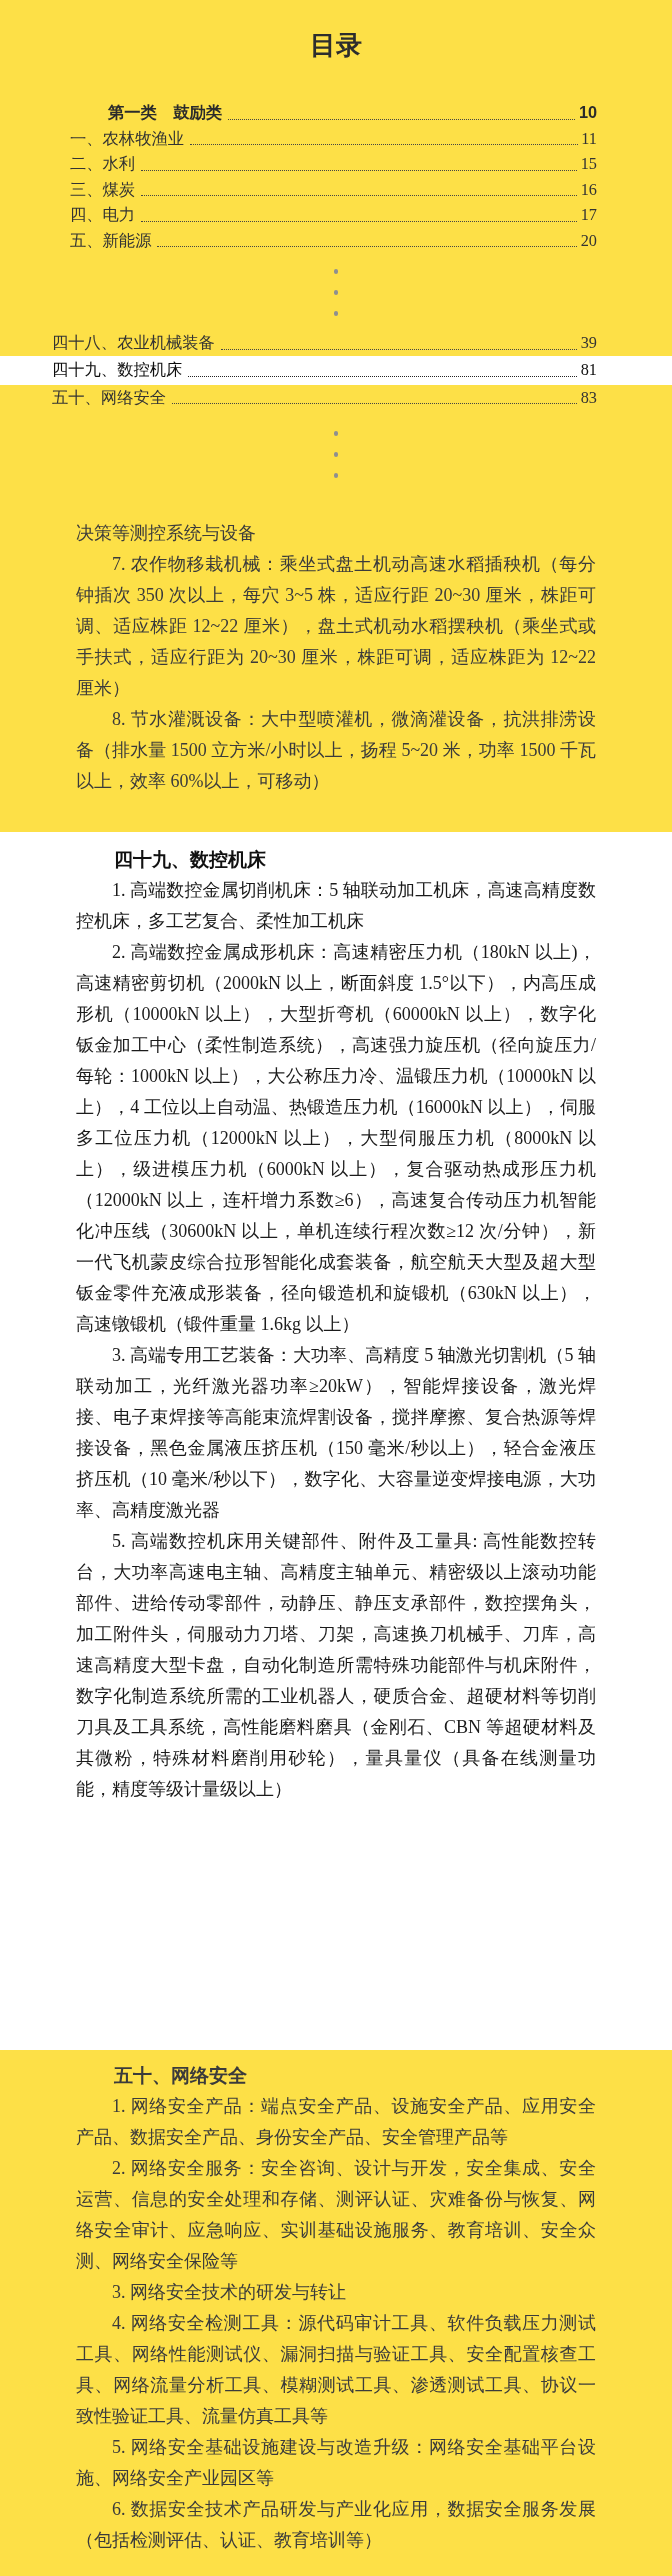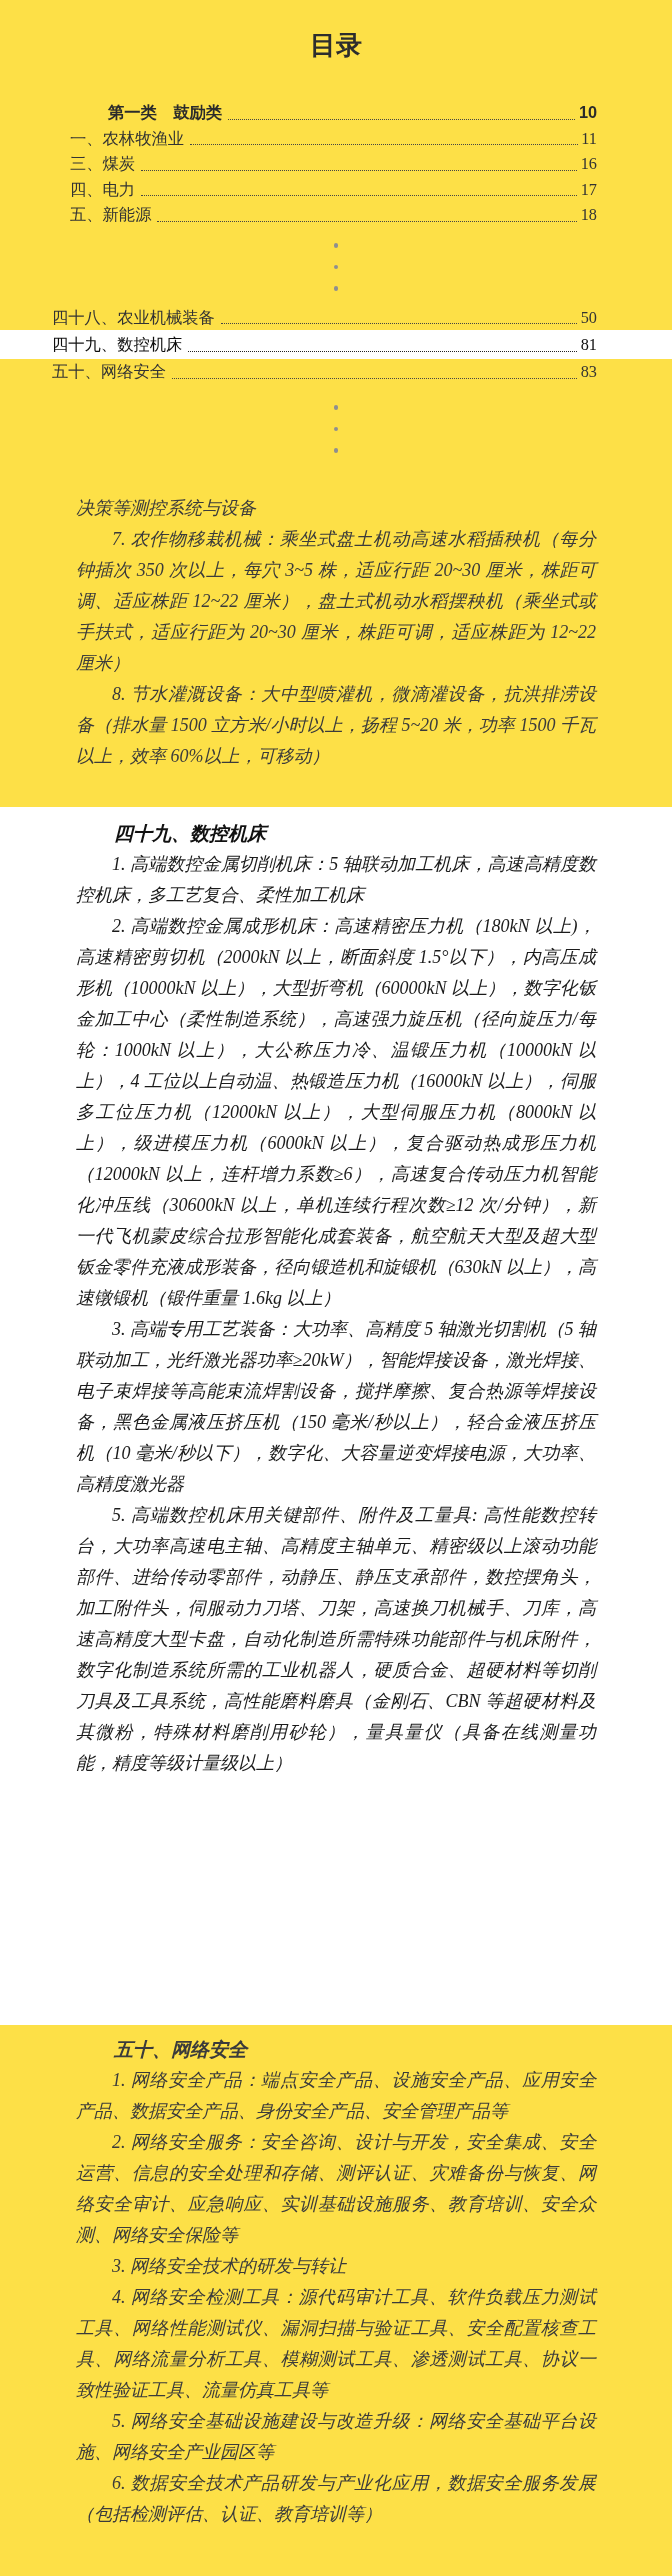--- a/index.html
+++ b/index.html
@@ -50,21 +50,21 @@
   .toc-row.hl .toc-dots { border-color: #222; }
   .dots-col { display: flex; flex-direction: column; align-items: center; }
   .dots-col.g1 { margin-top: 7.7px; }
   .dots-col.g2 { margin-top: 12.5px; }
   .dot {
     width: 4.8px; height: 4.8px; border-radius: 50%;
     background: #8f8f8f;
     margin: 8.2px 0;
   }
   .bodytext { font-size: 18px; line-height: 31px; text-align: justify; }
-  .bodytext p { margin: 0; font-style: italic; }
+  .bodytext p { margin: 0; }
   p.indent, .sec-heading { text-indent: 2em; }
   .body-a {
     margin-top: 32px;
     height: 314px;
     overflow: hidden;
     padding: 0 76px;
     color: #3b3b3b;
   }
   .white-sec {
     background: #ffffff;
@@ -100,49 +100,54 @@
       <span class="toc-dots"></span>
       <span class="toc-page">10</span>
     </div>
 
     <div class="toc-row lvl1">
       <span class="toc-label">一、农林牧渔业</span>
       <span class="toc-dots"></span>
       <span class="toc-page">11</span>
     </div>
 
+    <div class="toc-row lvl1">
+      <span class="toc-label">二、水利</span>
+      <span class="toc-dots"></span>
+      <span class="toc-page">15</span>
+    </div>
 
     <div class="toc-row lvl1">
       <span class="toc-label">三、煤炭</span>
       <span class="toc-dots"></span>
       <span class="toc-page">16</span>
     </div>
 
     <div class="toc-row lvl1">
       <span class="toc-label">四、电力</span>
       <span class="toc-dots"></span>
       <span class="toc-page">17</span>
     </div>
 
     <div class="toc-row lvl1">
       <span class="toc-label">五、新能源</span>
       <span class="toc-dots"></span>
-      <span class="toc-page">18</span>
+      <span class="toc-page">20</span>
     </div>
 
     <div class="dots-col g1">
       <span class="dot"></span>
       <span class="dot"></span>
       <span class="dot"></span>
     </div>
 
     <div class="toc-row lvl2 mt6">
       <span class="toc-label">四十八、农业机械装备</span>
       <span class="toc-dots"></span>
-      <span class="toc-page">50</span>
+      <span class="toc-page">39</span>
     </div>
 
     <div class="toc-row lvl2 hl">
       <span class="toc-label">四十九、数控机床</span>
       <span class="toc-dots"></span>
       <span class="toc-page">81</span>
     </div>
 
     <div class="toc-row lvl2">
       <span class="toc-label">五十、网络安全</span>

